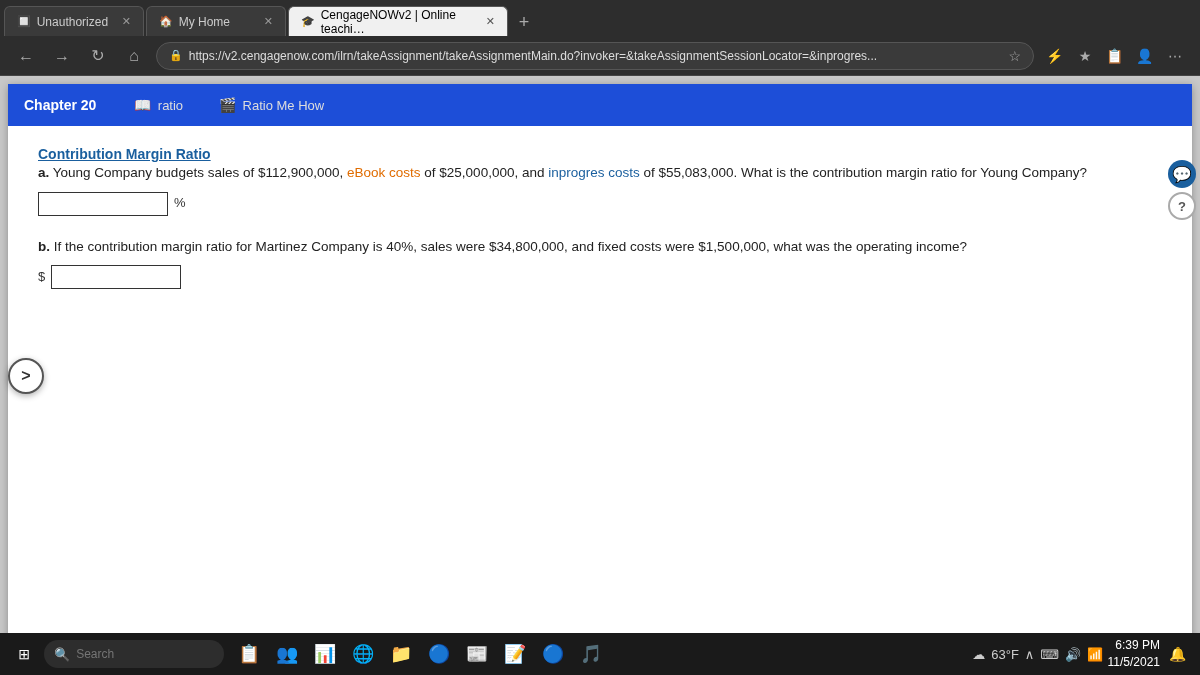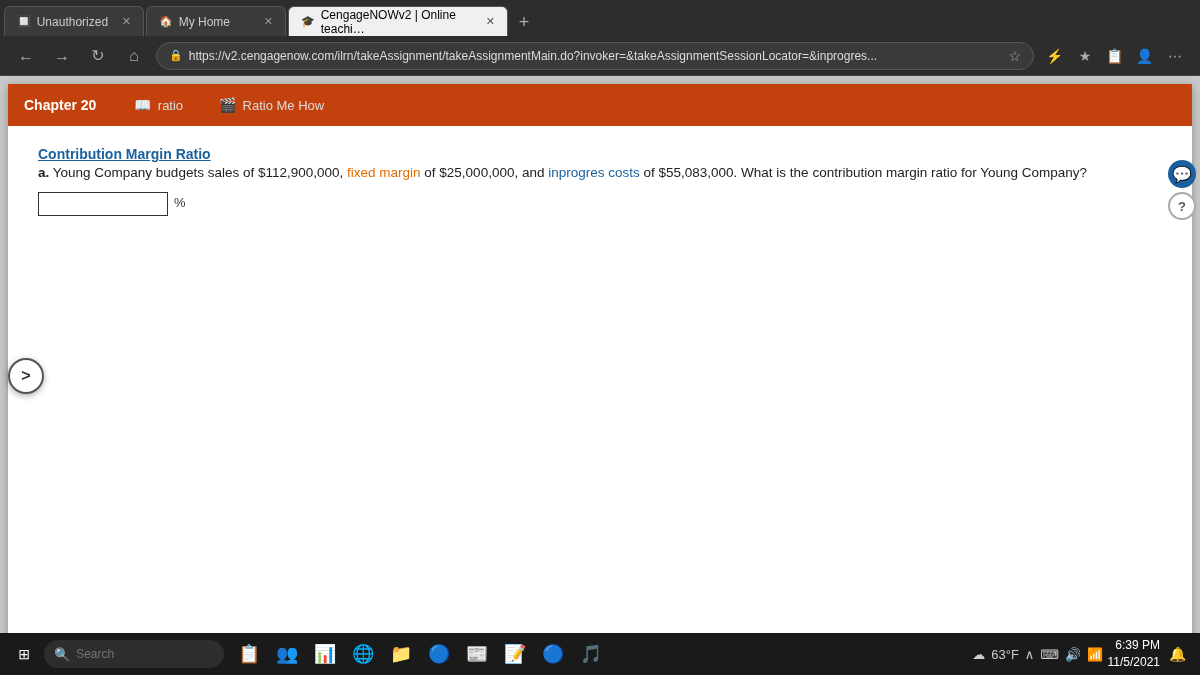--- a/index.html
+++ b/index.html
@@ -26,21 +26,21 @@
     .address-bar-actions { display: flex; align-items: center; gap: 4px; }
     .addr-action-btn { width: 26px; height: 26px; display: flex; align-items: center; justify-content: center; color: #aaa; font-size: 14px; cursor: pointer; border-radius: 50%; }
 
     
     .page-area { flex: 1; background: #c8c8c8; padding: 8px; overflow: hidden; }
 
     
     .main-panel { background: #fff; height: 100%; border-radius: 2px; display: flex; flex-direction: column; box-shadow: 0 2px 8px rgba(0,0,0,0.3); }
 
     
-    .chapter-header { background: #c2410c; color: #fff; display: flex; align-items: center; height: 42px; padding: 7px 16px; gap: 0; flex-shrink: 0; }
+    .chapter-header { background: #1d4ed8; color: #fff; display: flex; align-items: center; height: 42px; padding: 7px 16px; gap: 0; flex-shrink: 0; }
     .chapter-title { font-size: 14px; font-weight: 600; color: #fff; flex: 0 0 auto; padding-right: 20px; }
     .header-tabs { display: flex; gap: 0; }
     .header-tab { display: flex; align-items: center; gap: 6px; padding: 0 18px; height: 42px; font-size: 13px; color: #ddd; cursor: pointer; }
     .header-tab-icon { font-size: 14px; }
 
     
     .content-body { flex: 1; padding: 20px 30px; overflow-y: auto; }
 
     .section-title { font-size: 14px; font-weight: 600; color: #1a5f9e; margin-bottom: 0; text-decoration: underline; }
 
@@ -145,30 +145,38 @@
           </div>
         </div>
 
         <div class="content-body">
 
           <div class="section-title">Contribution Margin Ratio</div>
 
           <div class="question">
             <span class="question-label">a.</span>
             <span> Young Company budgets sales of $112,900,000, </span>
-            <span class="highlight-fixed">fixed margin</span>
+            <span class="highlight-fixed">eBook costs</span>
             <span> of $25,000,000, and </span>
             <span class="highlight-variable">inprogres costs</span>
             <span> of $55,083,000. What is the contribution margin ratio for Young Company?</span>
             <div class="input-row">
               <input type="text" class="answer-input" style="">
               <span class="input-suffix">%</span>
             </div>
           </div>
 
+          <div class="question">
+            <span class="question-label">b.</span>
+            <span> If the contribution margin ratio for Martinez Company is 40%, sales were $34,800,000, and fixed costs were $1,500,000, what was the operating income?</span>
+            <div class="input-row">
+              <span class="input-prefix">$</span>
+              <input type="text" class="answer-input" style="">
+            </div>
+          </div>
 
         </div>
       </div>
 
       <div class="side-nav">
         <div class="side-arrow-btn">&gt;</div>
       </div>
 
       <div class="right-icons">
         <div class="right-icon-btn blue">

